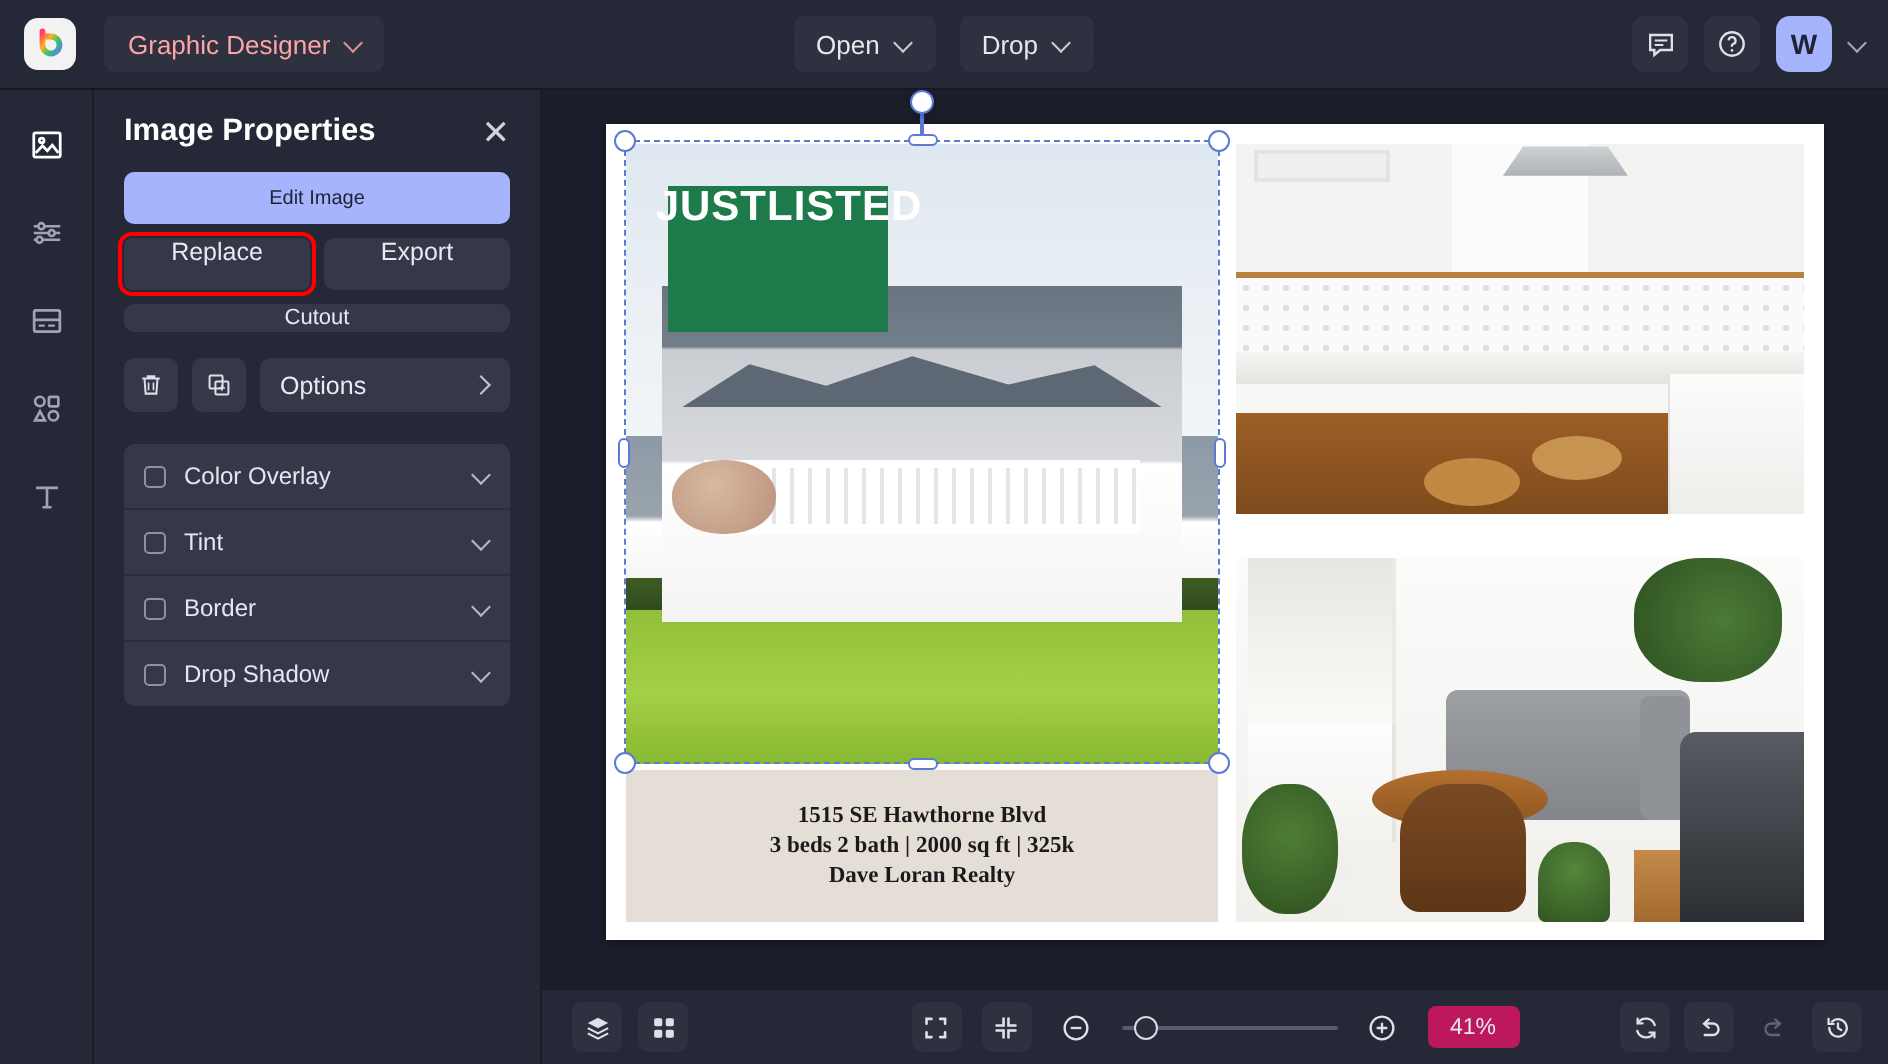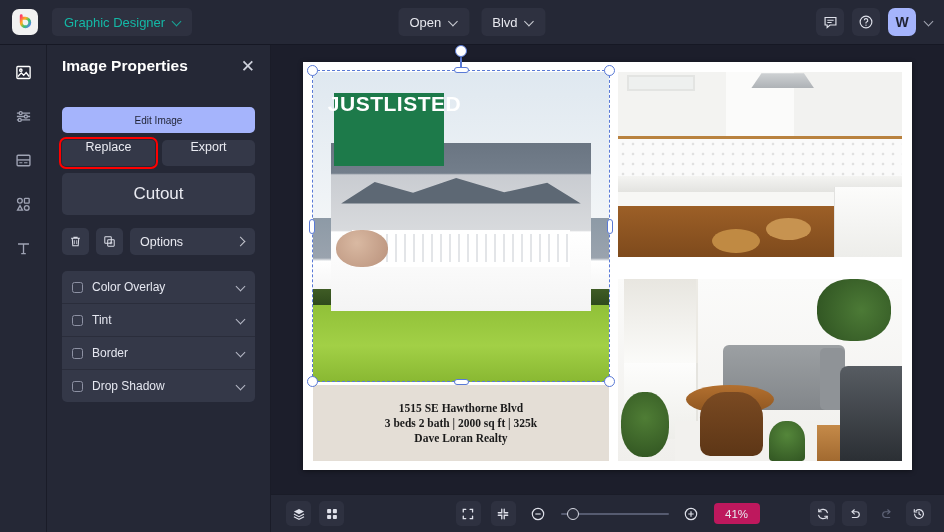--- a/index.html
+++ b/index.html
@@ -19,21 +19,21 @@
     display: flex; align-items: center;
   }
   .logo-btn {
     width: 26px; height: 26px; margin-left: 12px; border-radius: 7px;
     background: #f2f2f2; display: flex; align-items: center; justify-content: center;
     flex: none; cursor: pointer;
   }
   .doc-type {
     margin-left: 14px; height: 28px; padding: 0 10px 0 12px; border-radius: 5px;
     background: #2e3140; display: flex; align-items: center; gap: 8px;
-    color: #14b8a6; font-size: 13px; cursor: pointer;
+    color: #fca5a5; font-size: 13px; cursor: pointer;
   }
   .chev { width: 9px; height: 9px; position: relative; opacity: .85; }
   .chev::after {
     content: ""; position: absolute; left: 0; top: 0;
     width: 6px; height: 6px; border-right: 1.6px solid currentColor;
     border-bottom: 1.6px solid currentColor; transform: rotate(45deg);
   }
   .center-group {
     position: absolute; left: 50%; transform: translateX(-50%);
     display: flex; gap: 12px; align-items: center;
@@ -69,38 +69,38 @@
     display: flex; align-items: center; justify-content: center;
     color: #9fa3b4; cursor: pointer;
   }
   .rail-item.active { color: #ffffff; }
 
   
   .panel {
     position: absolute; left: 47px; top: 45px; width: 224px; height: 487px;
     background: #252836; border-right: 1px solid #1a1c28; padding: 12px 15px;
   }
-  .panel-head { display: flex; align-items: center; justify-content: space-between; margin-bottom: 32px; }
+  .panel-head { display: flex; align-items: center; justify-content: space-between; margin-bottom: 11px; }
   .panel-title { color: #ffffff; font-size: 15.5px; font-weight: bold; }
   .close-x { color: #cfd2dd; font-size: 17px; line-height: 1; cursor: pointer; }
   .btn-primary {
     width: 100%; height: 26px; border-radius: 5px; background: #a5b4fc;
     color: #1f2233; font-size: 10px; display: flex; align-items: center;
     justify-content: center; cursor: pointer; margin-bottom: 7px;
   }
   .btn-row { display: flex; gap: 7px; margin-bottom: 7px; }
   .btn-sec {
     flex: 1; height: 26px; border-radius: 5px; background: #343848;
     color: #e9eaf1; font-size: 12.5px; display: flex; align-items: flex-start;
     justify-content: center; cursor: pointer;
   }
   .btn-sec.highlight { outline: 2px solid #fe0000; outline-offset: 1px; border-radius: 4px; }
   .btn-wide {
-    width: 100%; height: 42px; border-radius: 5px; background: #343848;
-    color: #e9eaf1; font-size: 17px; display: flex; align-items: center;
+    width: 100%; height: 14px; border-radius: 5px; background: #343848;
+    color: #e9eaf1; font-size: 11px; display: flex; align-items: center;
     justify-content: center; cursor: pointer; margin-bottom: 13px;
   }
   .opt-row { display: flex; gap: 7px; margin-bottom: 16px; }
   .opt-icon {
     width: 27px; height: 27px; border-radius: 5px; background: #343848;
     display: flex; align-items: center; justify-content: center;
     color: #dcdee8; cursor: pointer;
   }
   .opt-main {
     flex: 1; height: 27px; border-radius: 5px; background: #343848;
@@ -341,21 +341,21 @@
       <span>Graphic Designer</span>
       <span class="chev"></span>
     </div>
 
     <div class="center-group">
       <div class="tb-btn">
         <span>Open</span>
         <span class="chev"></span>
       </div>
       <div class="tb-btn">
-        <span>Blvd</span>
+        <span>Drop</span>
         <span class="chev"></span>
       </div>
     </div>
 
     <div class="right-group">
       <div class="icon-sq">
         <svg width="15" height="15" viewBox="0 0 18 18" fill="none" stroke="currentColor" stroke-width="1.4">
           <path d="M2.5 3h13v9h-7l-3.5 3v-3h-2.5z"></path>
           <path d="M5.2 6.3h7.6M5.2 9h5.2" stroke-width="1.2"></path>
         </svg>

